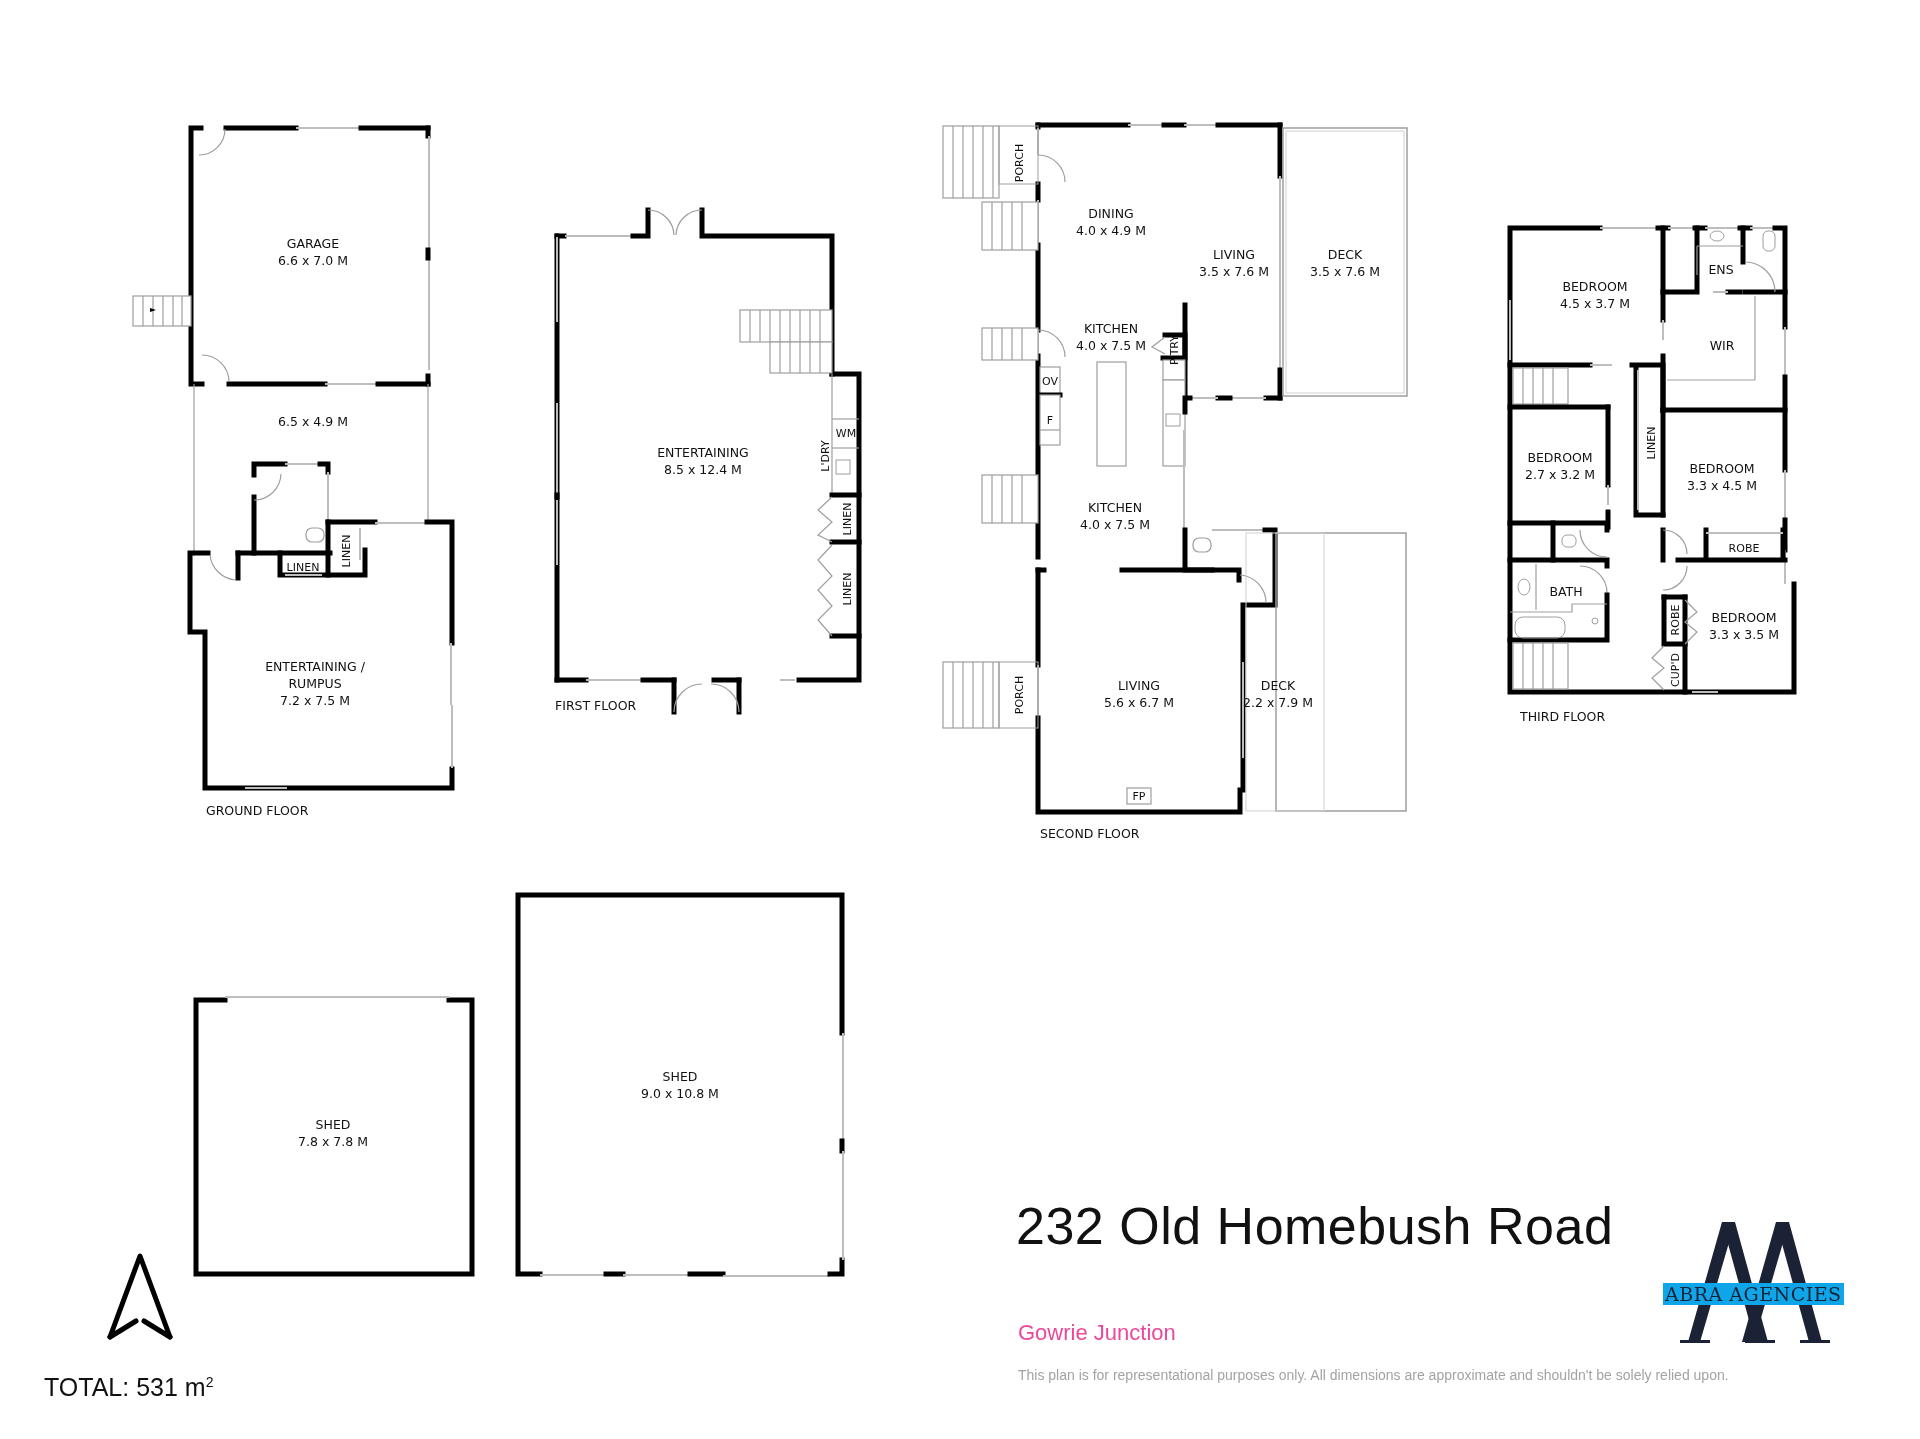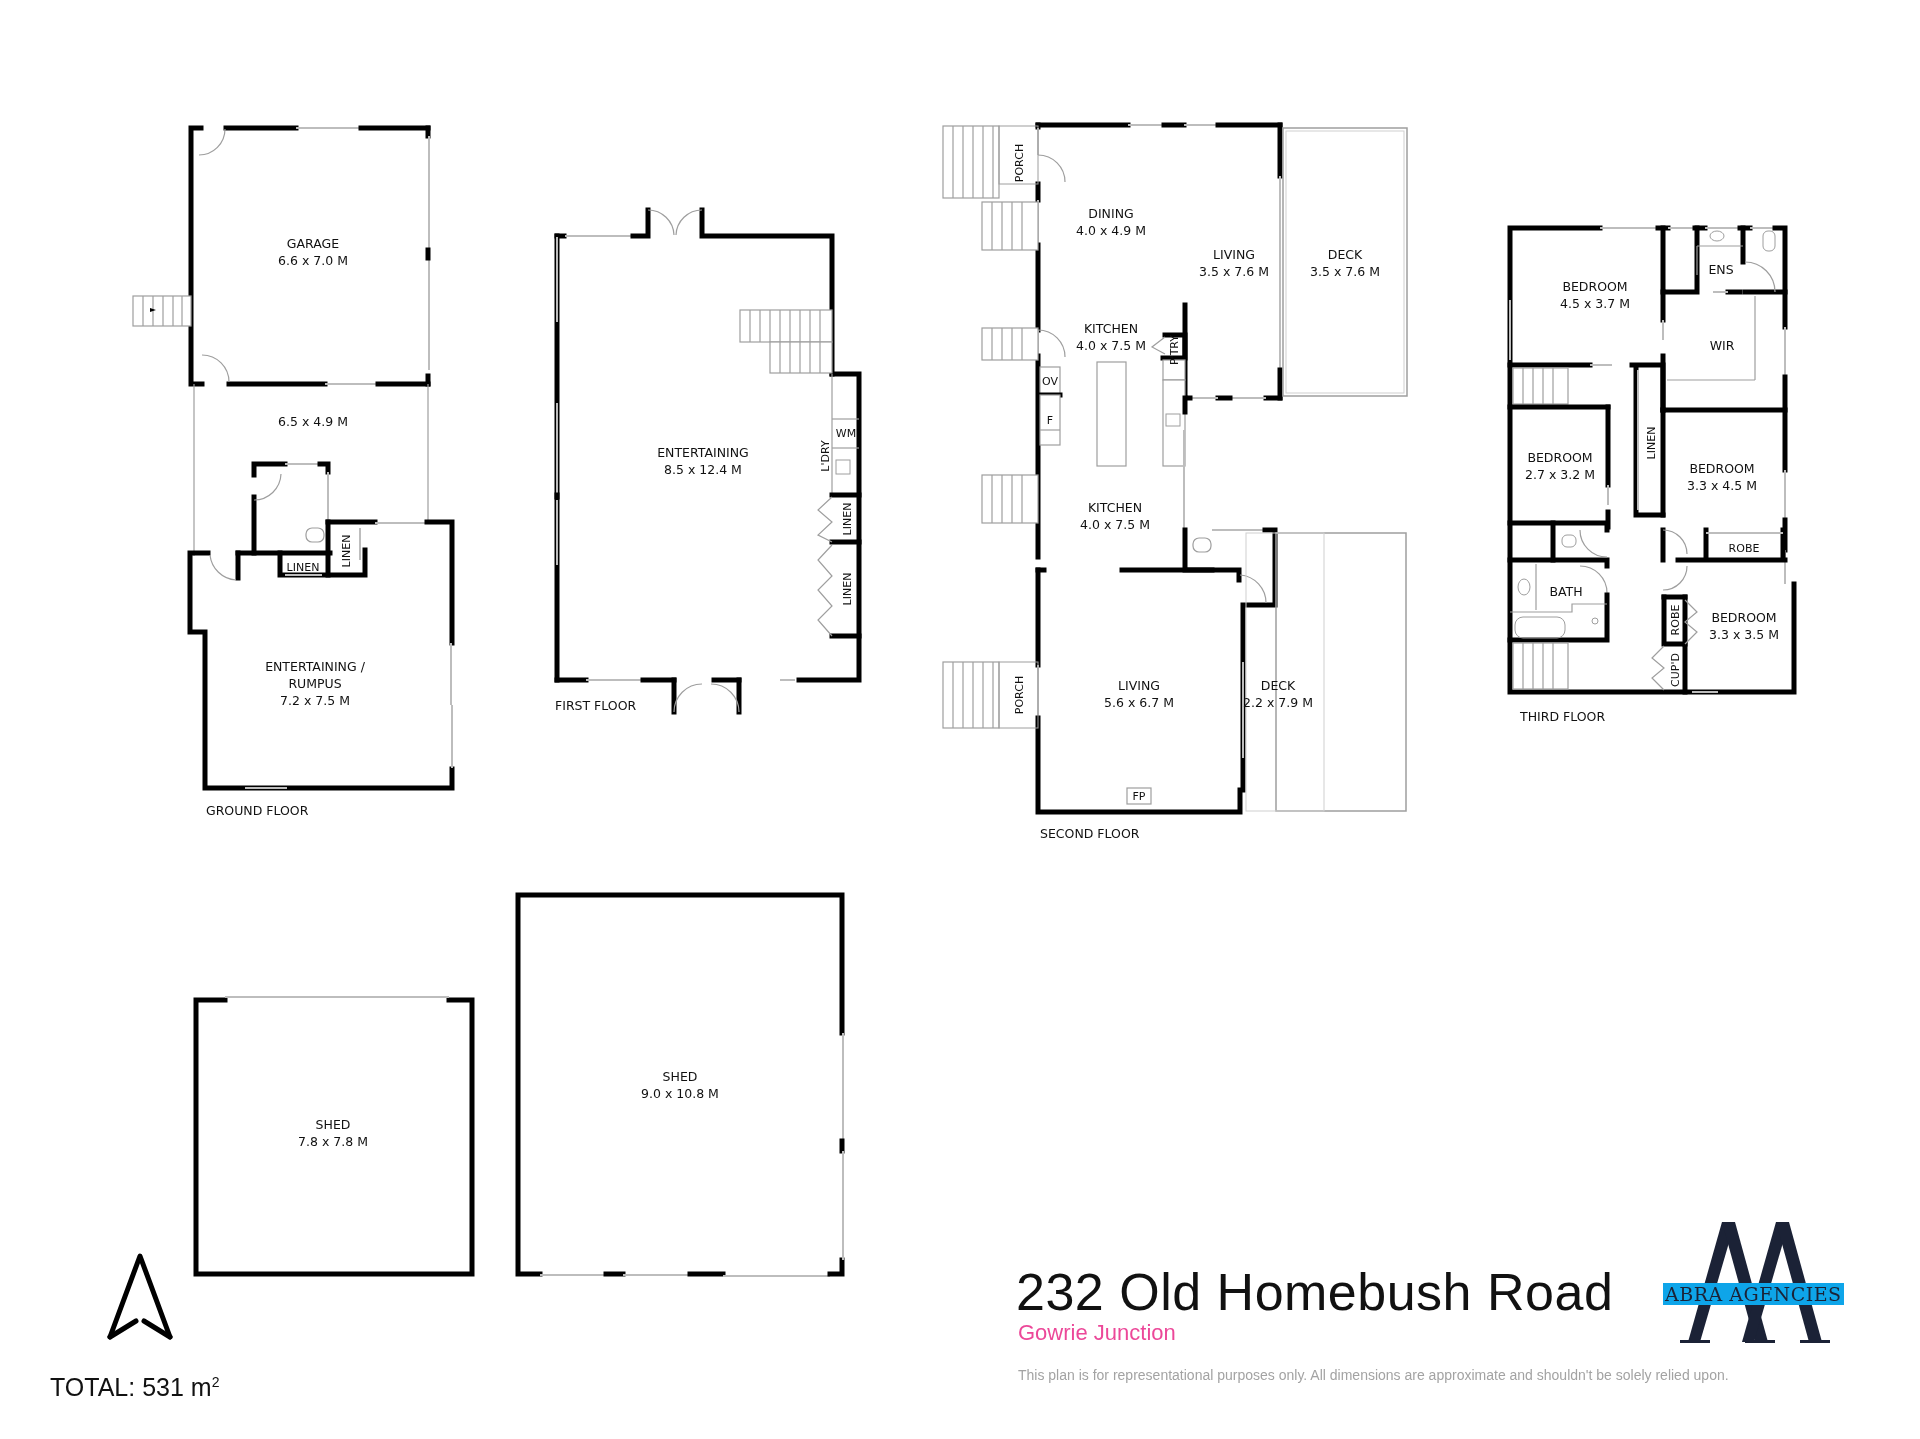--- a/index.html
+++ b/index.html
@@ -5,25 +5,25 @@
   html, body { margin:0; padding:0; background:#ffffff; }
   body { width:1920px; height:1439px; position:relative; overflow:hidden; font-family:"DejaVu Sans", sans-serif; }
   svg#plan { position:absolute; left:0; top:0; width:1920px; height:1439px; }
   .w { stroke:#000; stroke-width:5; fill:none; stroke-linecap:square; }
   .g { stroke:#bdbdbd; stroke-width:2; fill:none; }
   .gl { stroke:#9e9e9e; stroke-width:1.2; fill:none; }
   .st { stroke:#9e9e9e; stroke-width:1.2; fill:#fff; }
   .lbl { font-family:"DejaVu Sans", sans-serif; font-size:12.5px; fill:#111; text-anchor:middle; }
   .flr { font-family:"DejaVu Sans", sans-serif; font-size:12.5px; fill:#111; }
   .small { font-family:"DejaVu Sans", sans-serif; font-size:11px; fill:#111; text-anchor:middle; }
-  .address { position:absolute; left:1016px; top:1262px; font-family:"Liberation Sans", sans-serif; font-size:52px; color:#111; letter-spacing:0.5px; }
+  .address { position:absolute; left:1016px; top:1196px; font-family:"Liberation Sans", sans-serif; font-size:52px; color:#111; letter-spacing:0.5px; }
   .suburb { position:absolute; left:1018px; top:1320px; font-family:"Liberation Sans", sans-serif; font-size:22px; color:#ec4899; font-weight:300; }
   .disclaimer { position:absolute; left:1018px; top:1366px; font-family:"Liberation Sans", sans-serif; font-size:14px; color:#a3a3a3; line-height:18px; }
   .disclaimer b { color:#7c7c7c; }
-  .total { position:absolute; left:50px; top:1373px; font-family:"Liberation Sans", sans-serif; font-size:25px; color:#111; }
+  .total { position:absolute; left:44px; top:1373px; font-family:"Liberation Sans", sans-serif; font-size:25px; color:#111; }
   .total sup { font-size:14px; }
   .logo-text { position:absolute; left:1663px; top:1283px; font-family:"DejaVu Serif", serif; font-size:19px; color:#1b2236; background:#0ea5e9; padding:0 2px; letter-spacing:0.5px; }
 </style>
 </head>
 <body>
 
 <svg id="plan" viewBox="0 0 1920 1439" xmlns="http://www.w3.org/2000/svg">
 
   <g>
 

